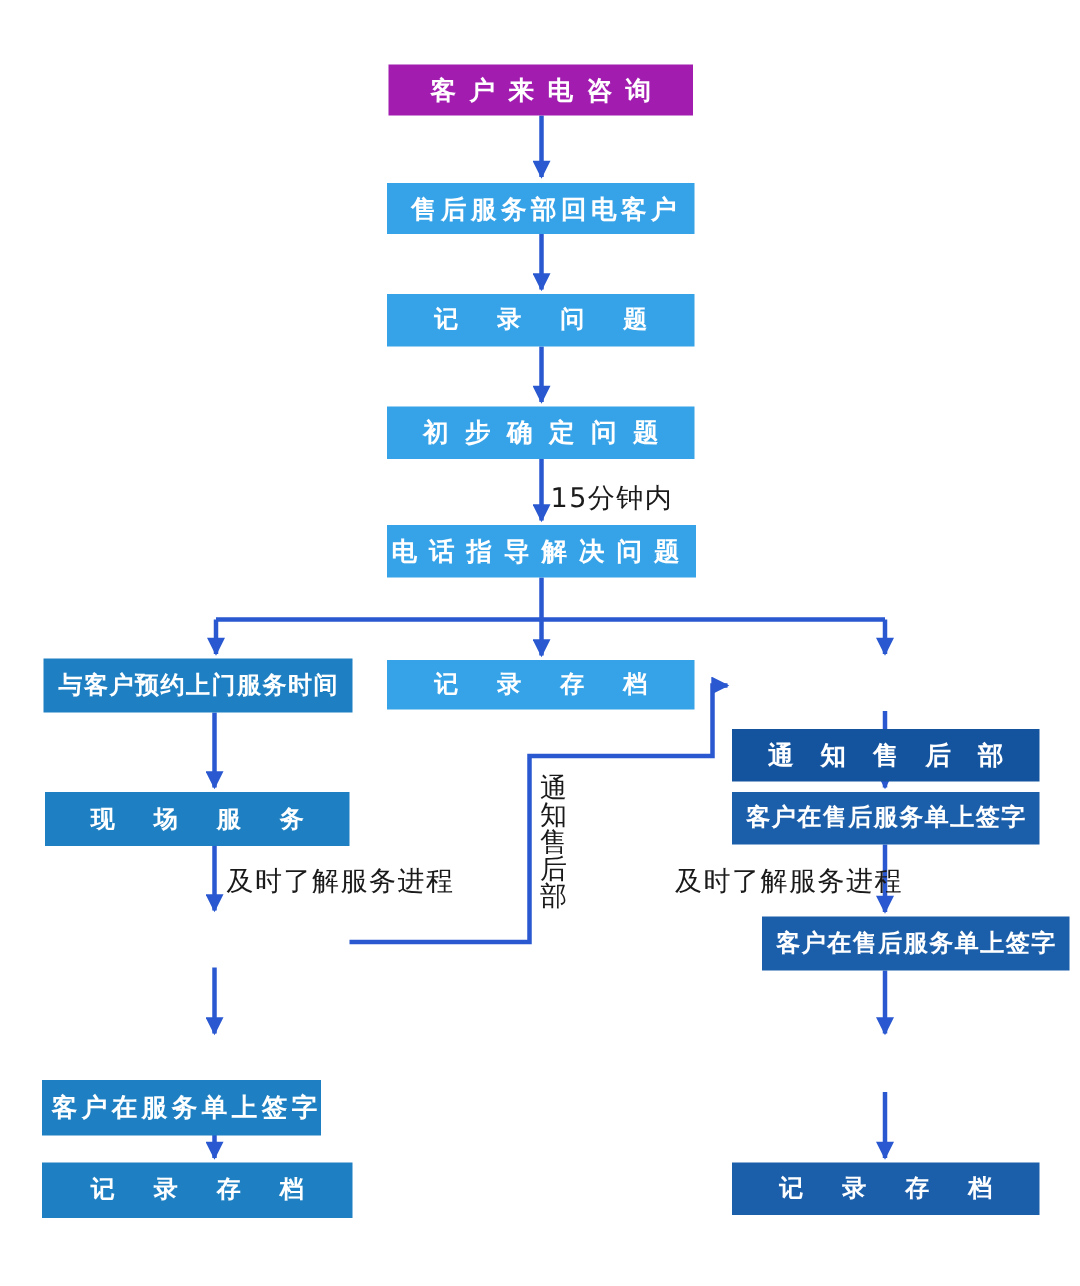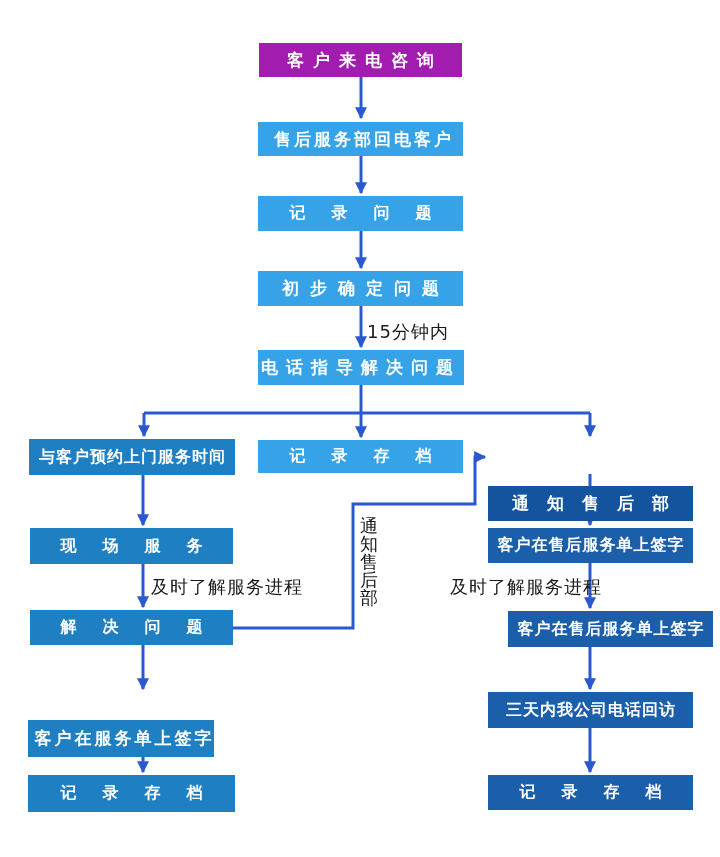--- a/index.html
+++ b/index.html
@@ -114,27 +114,25 @@
   <div id="nL1" class="node c-teal t-long">与客户预约上门服务时间</div>
 
   <div id="nC1" class="node c-light t-sp26">记录存档</div>
 
   <div id="nR1" class="node c-notify t-sp18">通知售后部</div>
 
   <div id="nL2" class="node c-teal t-sp26">现场服务</div>
 
   <div id="nR2" class="node c-navy t-long">客户在售后服务单上签字</div>
 
-  <div id="nL3" class="node c-teal t-sp26">解决问题</div>
 
   <div id="nR3" class="node c-navy t-long">客户在售后服务单上签字</div>
 
   <div id="nL4" class="node c-teal t-sp3">客户在服务单上签字</div>
 
-  <div id="nR4" class="node c-navy t-long">三天内我公司电话回访</div>
 
   <div id="nL5" class="node c-teal t-sp26">记录存档</div>
 
   <div id="nR5" class="node c-navy t-sp26">记录存档</div>
 
   <div id="lbl-15min" class="edge-label">15分钟内</div>
 
   <div id="lbl-follow-left" class="edge-label">及时了解服务进程</div>
 
   <div id="lbl-follow-right" class="edge-label">及时了解服务进程</div>

